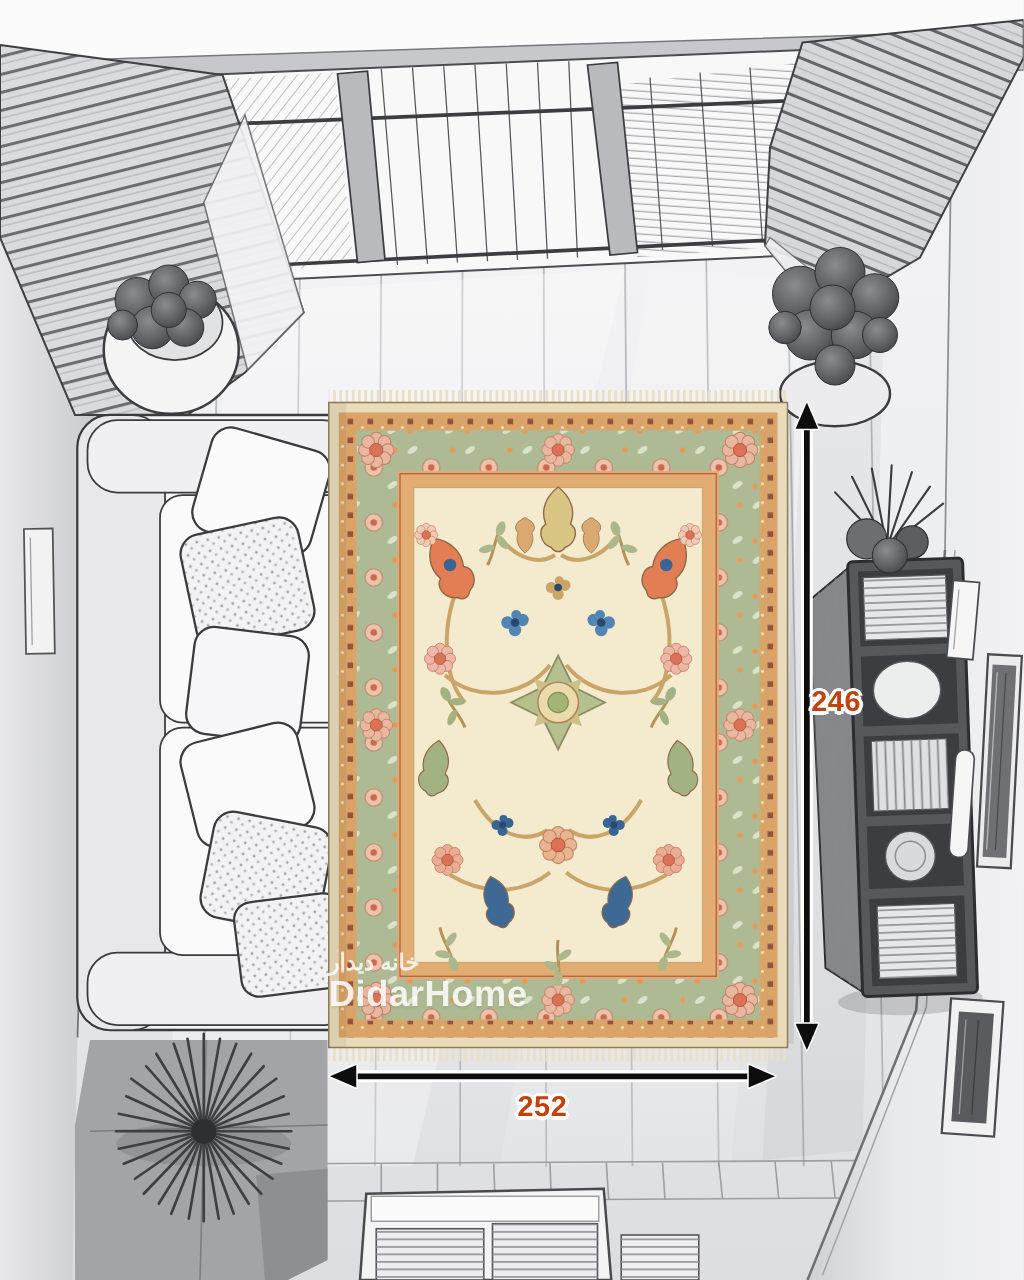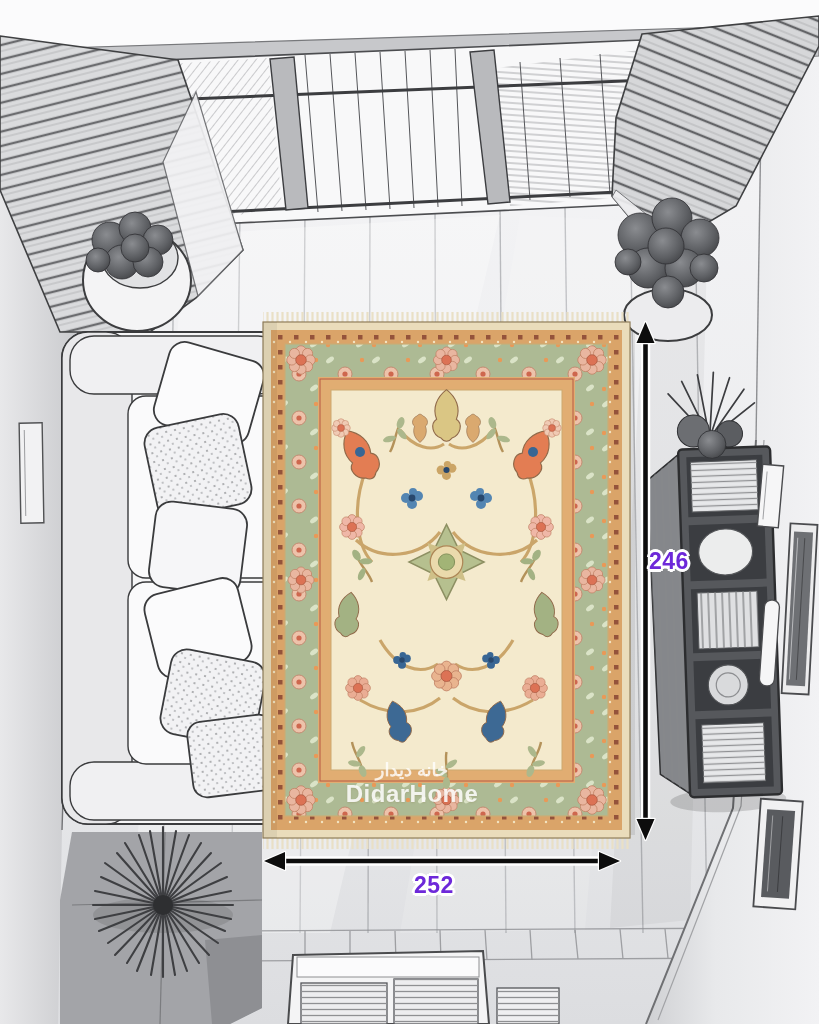--- a/index.html
+++ b/index.html
@@ -1,28 +1,28 @@
 <!DOCTYPE html>
 <html><head>
 <meta charset="utf-8">
 <style>
   html,body{margin:0;padding:0;background:#ffffff;font-family:"Liberation Sans",sans-serif;}
   .scene{position:relative;width:819px;height:1024px;overflow:hidden;background:#ebecee;}
   .scene svg{position:absolute;left:0;top:0;}
   .dim-label{
-    position:absolute;font-weight:700;font-size:23px;color:#6d28d9;letter-spacing:.5px;
+    position:absolute;font-weight:700;font-size:23px;color:#c2410c;letter-spacing:.5px;
     text-shadow:-2px -2px 0 #fff,2px -2px 0 #fff,-2px 2px 0 #fff,2px 2px 0 #fff,
                  0 -3px 0 #fff,0 3px 0 #fff,-3px 0 0 #fff,3px 0 0 #fff;
     white-space:nowrap;z-index:6;
   }
   .dim-height{left:649px;top:548px;}
   .dim-width{left:414px;top:872px;}
-  .watermark{position:absolute;left:263px;width:298px;text-align:center;z-index:5;pointer-events:none;}
+  .watermark{position:absolute;left:263px;width:298px;text-align:left;z-index:5;pointer-events:none;}
   .watermark-fa{top:759px;font-size:18px;font-weight:700;color:rgba(255,255,255,.80);direction:rtl;letter-spacing:1px;}
-  .watermark-en{top:780px;font-size:24px;font-weight:700;color:rgba(255,255,255,.85);letter-spacing:.5px;
+  .watermark-en{top:780px;font-size:29px;font-weight:700;color:rgba(255,255,255,.85);letter-spacing:.5px;
                 text-shadow:0 1px 2px rgba(120,90,40,.15);}
 </style>
 </head>
 <body>
 
 <div class="scene">
 
 <svg width="819" height="1024" viewBox="0 0 819 1024">
   <defs>
     <linearGradient id="floorG" x1="0" y1="0" x2="0" y2="1">

